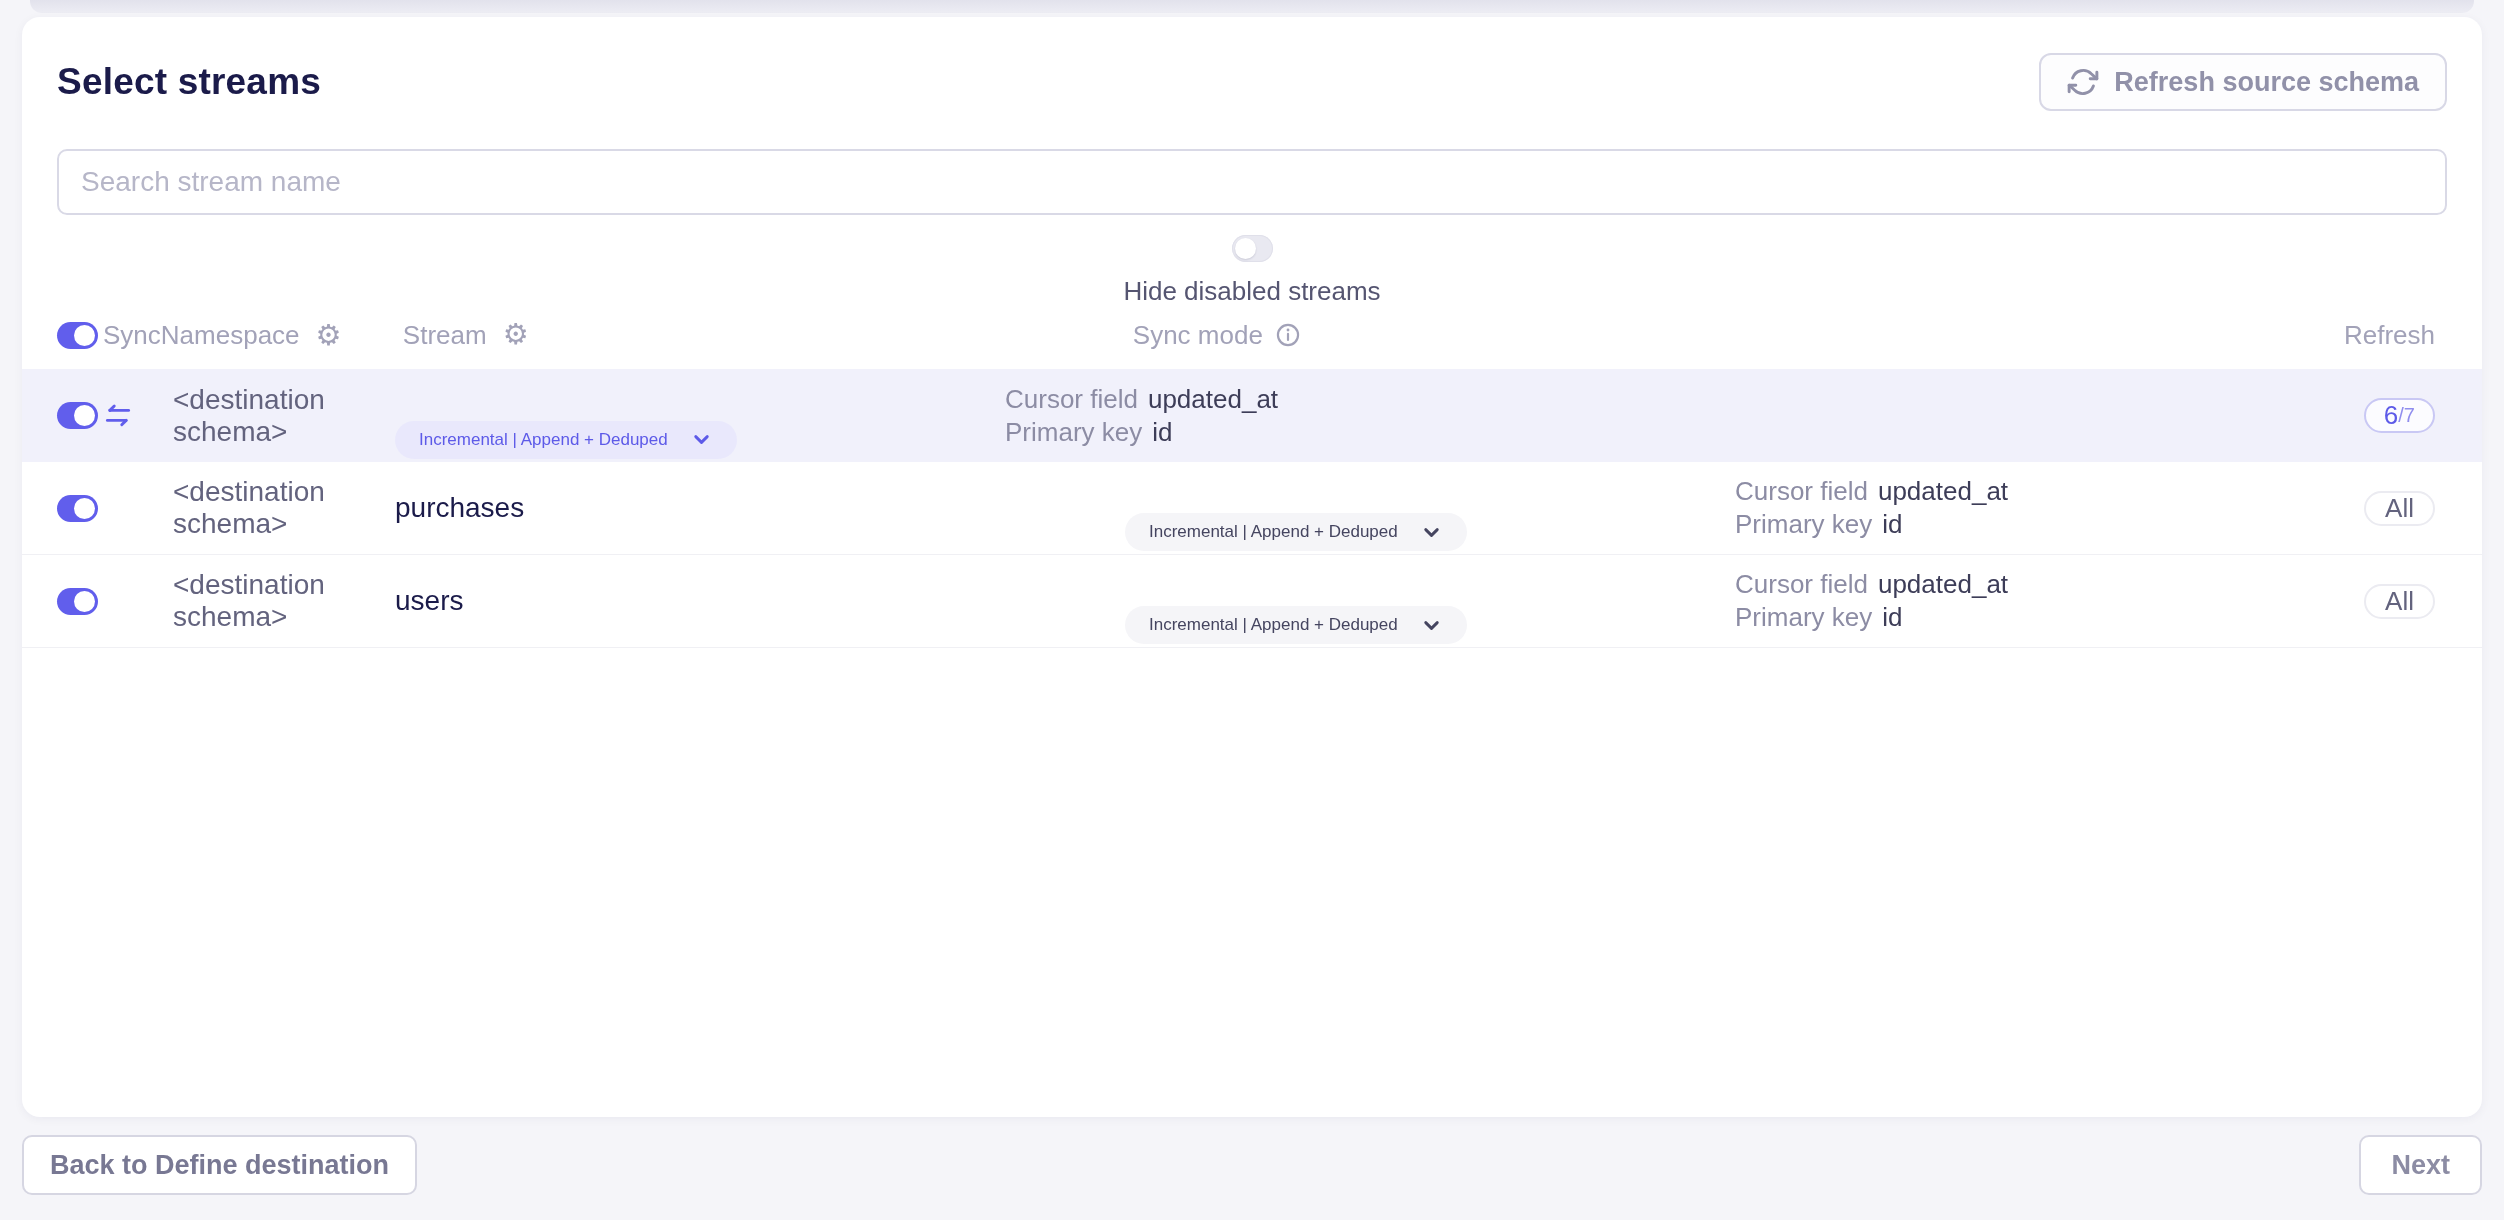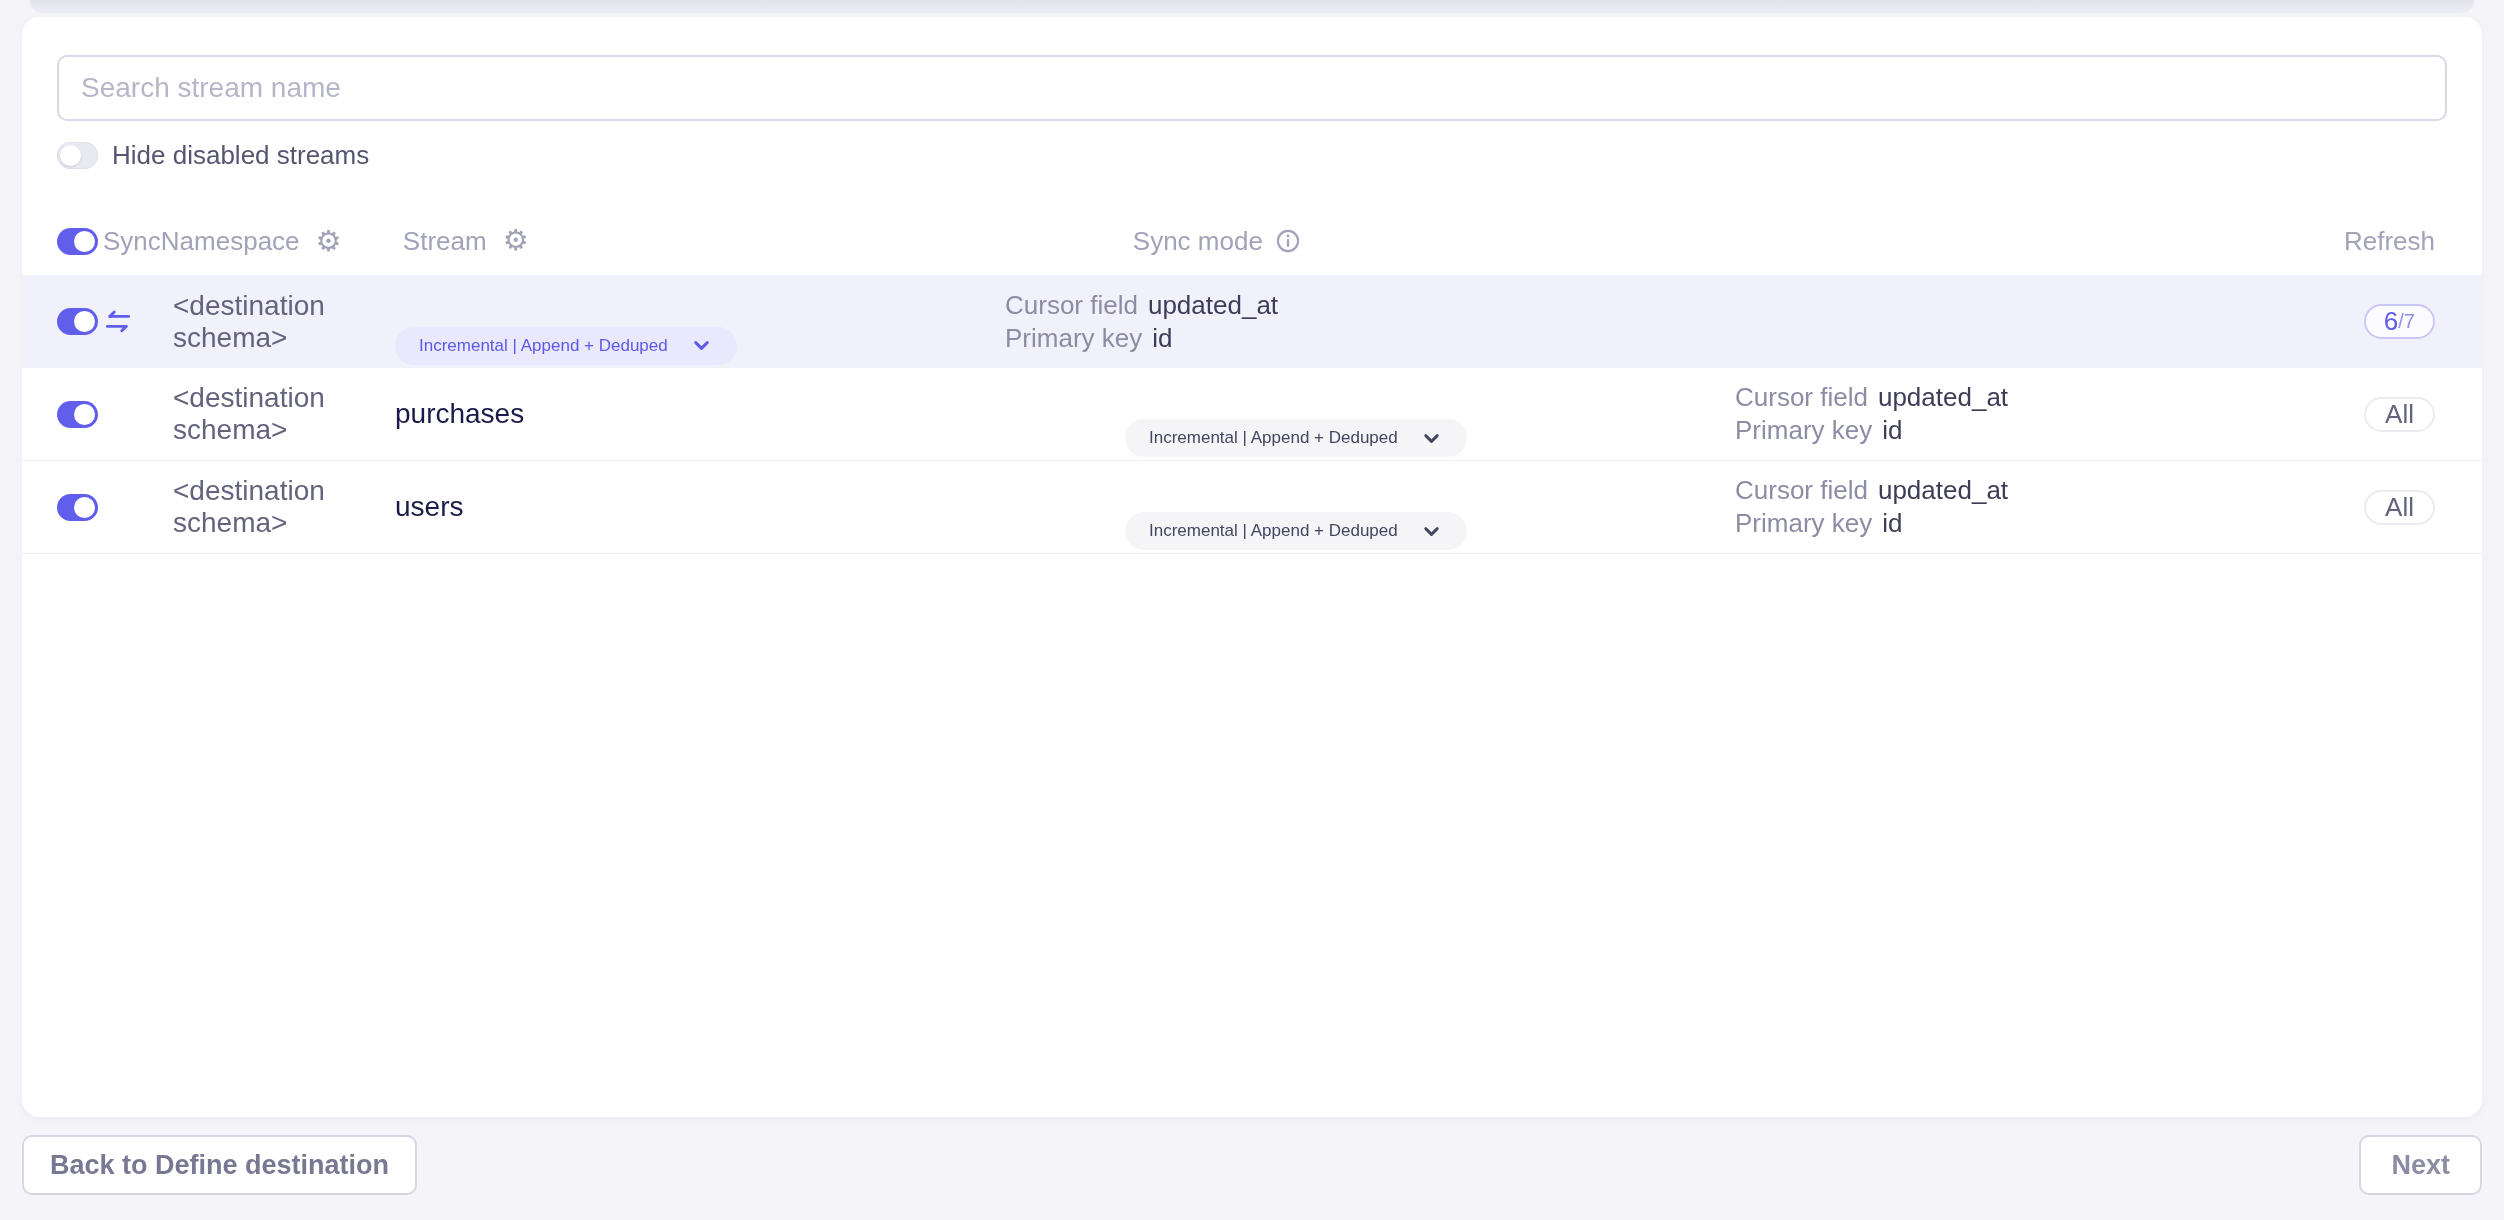--- a/index.html
+++ b/index.html
@@ -42,21 +42,21 @@
   .refresh-btn svg { width: 32px; height: 32px; }
 
   .search {
     margin-top: 38px; width: 100%; height: 66px;
     border: 2px solid #d9d9e6; border-radius: 10px;
     font-family: inherit; font-size: 28px; color: #1b1b4a;
     padding: 12px 22px; outline: none; background: #fff;
   }
   .search::placeholder { color: #b6b6c8; }
 
-  .hide-row { margin-top: 20px; display: flex; align-items: center; gap: 14px; height: 28px; }
+  .hide-row { margin-top: 20px; display: flex; align-items: center; gap: 14px; height: 28px; flex-direction: column; }
   .hide-label { font-size: 26px; color: #555571; }
 
   
   .toggle {
     position: relative; display: inline-block;
     width: 41px; height: 27px; border-radius: 27px; cursor: pointer; flex: 0 0 auto;
   }
   .toggle .knob {
     position: absolute; top: 3px; width: 21px; height: 21px;
     background: #ffffff; border-radius: 50%;
@@ -129,20 +129,32 @@
 
   svg.stroke-ic { fill: none; stroke-linecap: round; stroke-linejoin: round; }
 </style>
 </head>
 <body>
 
 <div class="top-band"></div>
 
 <div class="card">
 
+  <div class="card-header">
+    <h1 class="page-title">Select streams</h1>
+    <button class="refresh-btn">
+      <svg class="stroke-ic" viewBox="0 0 24 24" stroke="#9191a9" stroke-width="2.2">
+        <polyline points="22.4 4.6 22.4 9.6 17.4 9.6"></polyline>
+        <polyline points="1.6 19.4 1.6 14.4 6.6 14.4"></polyline>
+        <path d="M4.2 9a8.5 8.5 0 0 1 14-3.2l4.2 3.8"></path>
+        <path d="M1.6 14.4l4.2 3.8a8.5 8.5 0 0 0 14-3.2"></path>
+      </svg>
+      <span>Refresh source schema</span>
+    </button>
+  </div>
 
   <input class="search" type="text" placeholder="Search stream name" style="">
 
   <div class="hide-row">
     <span class="toggle toggle--off">
         <span class="knob"></span>
       </span>
     <span class="hide-label">Hide disabled streams</span>
   </div>
 

